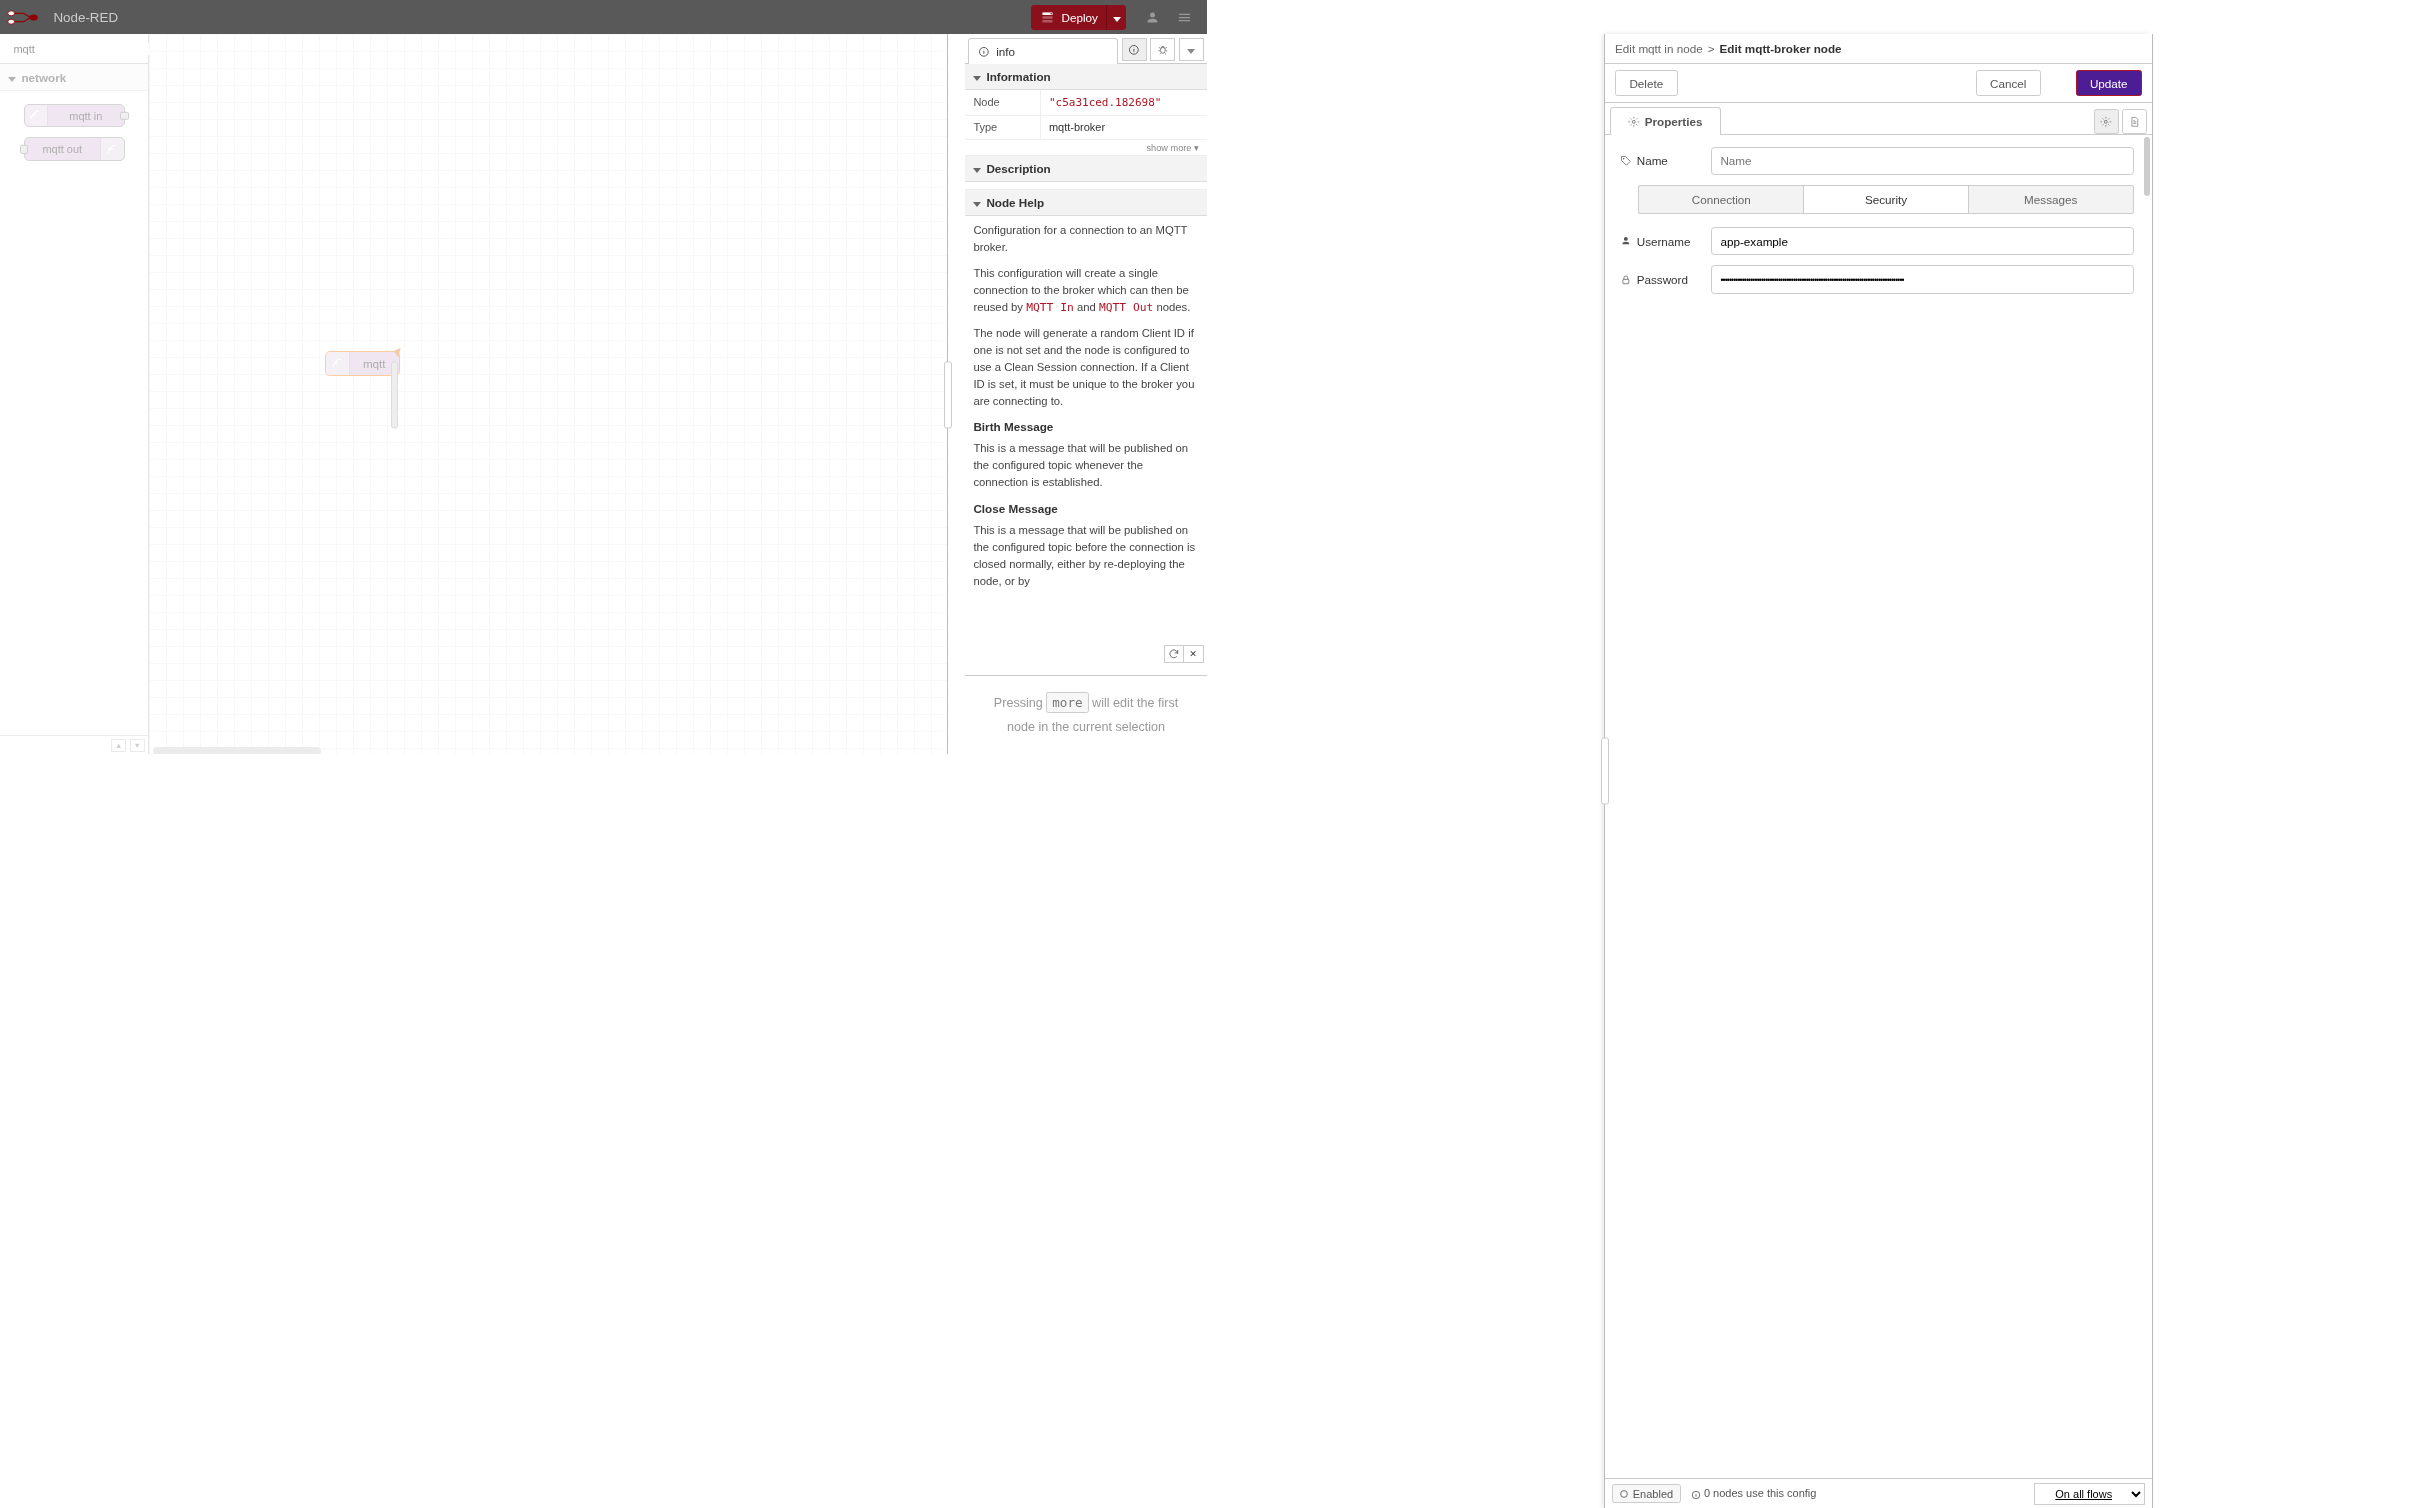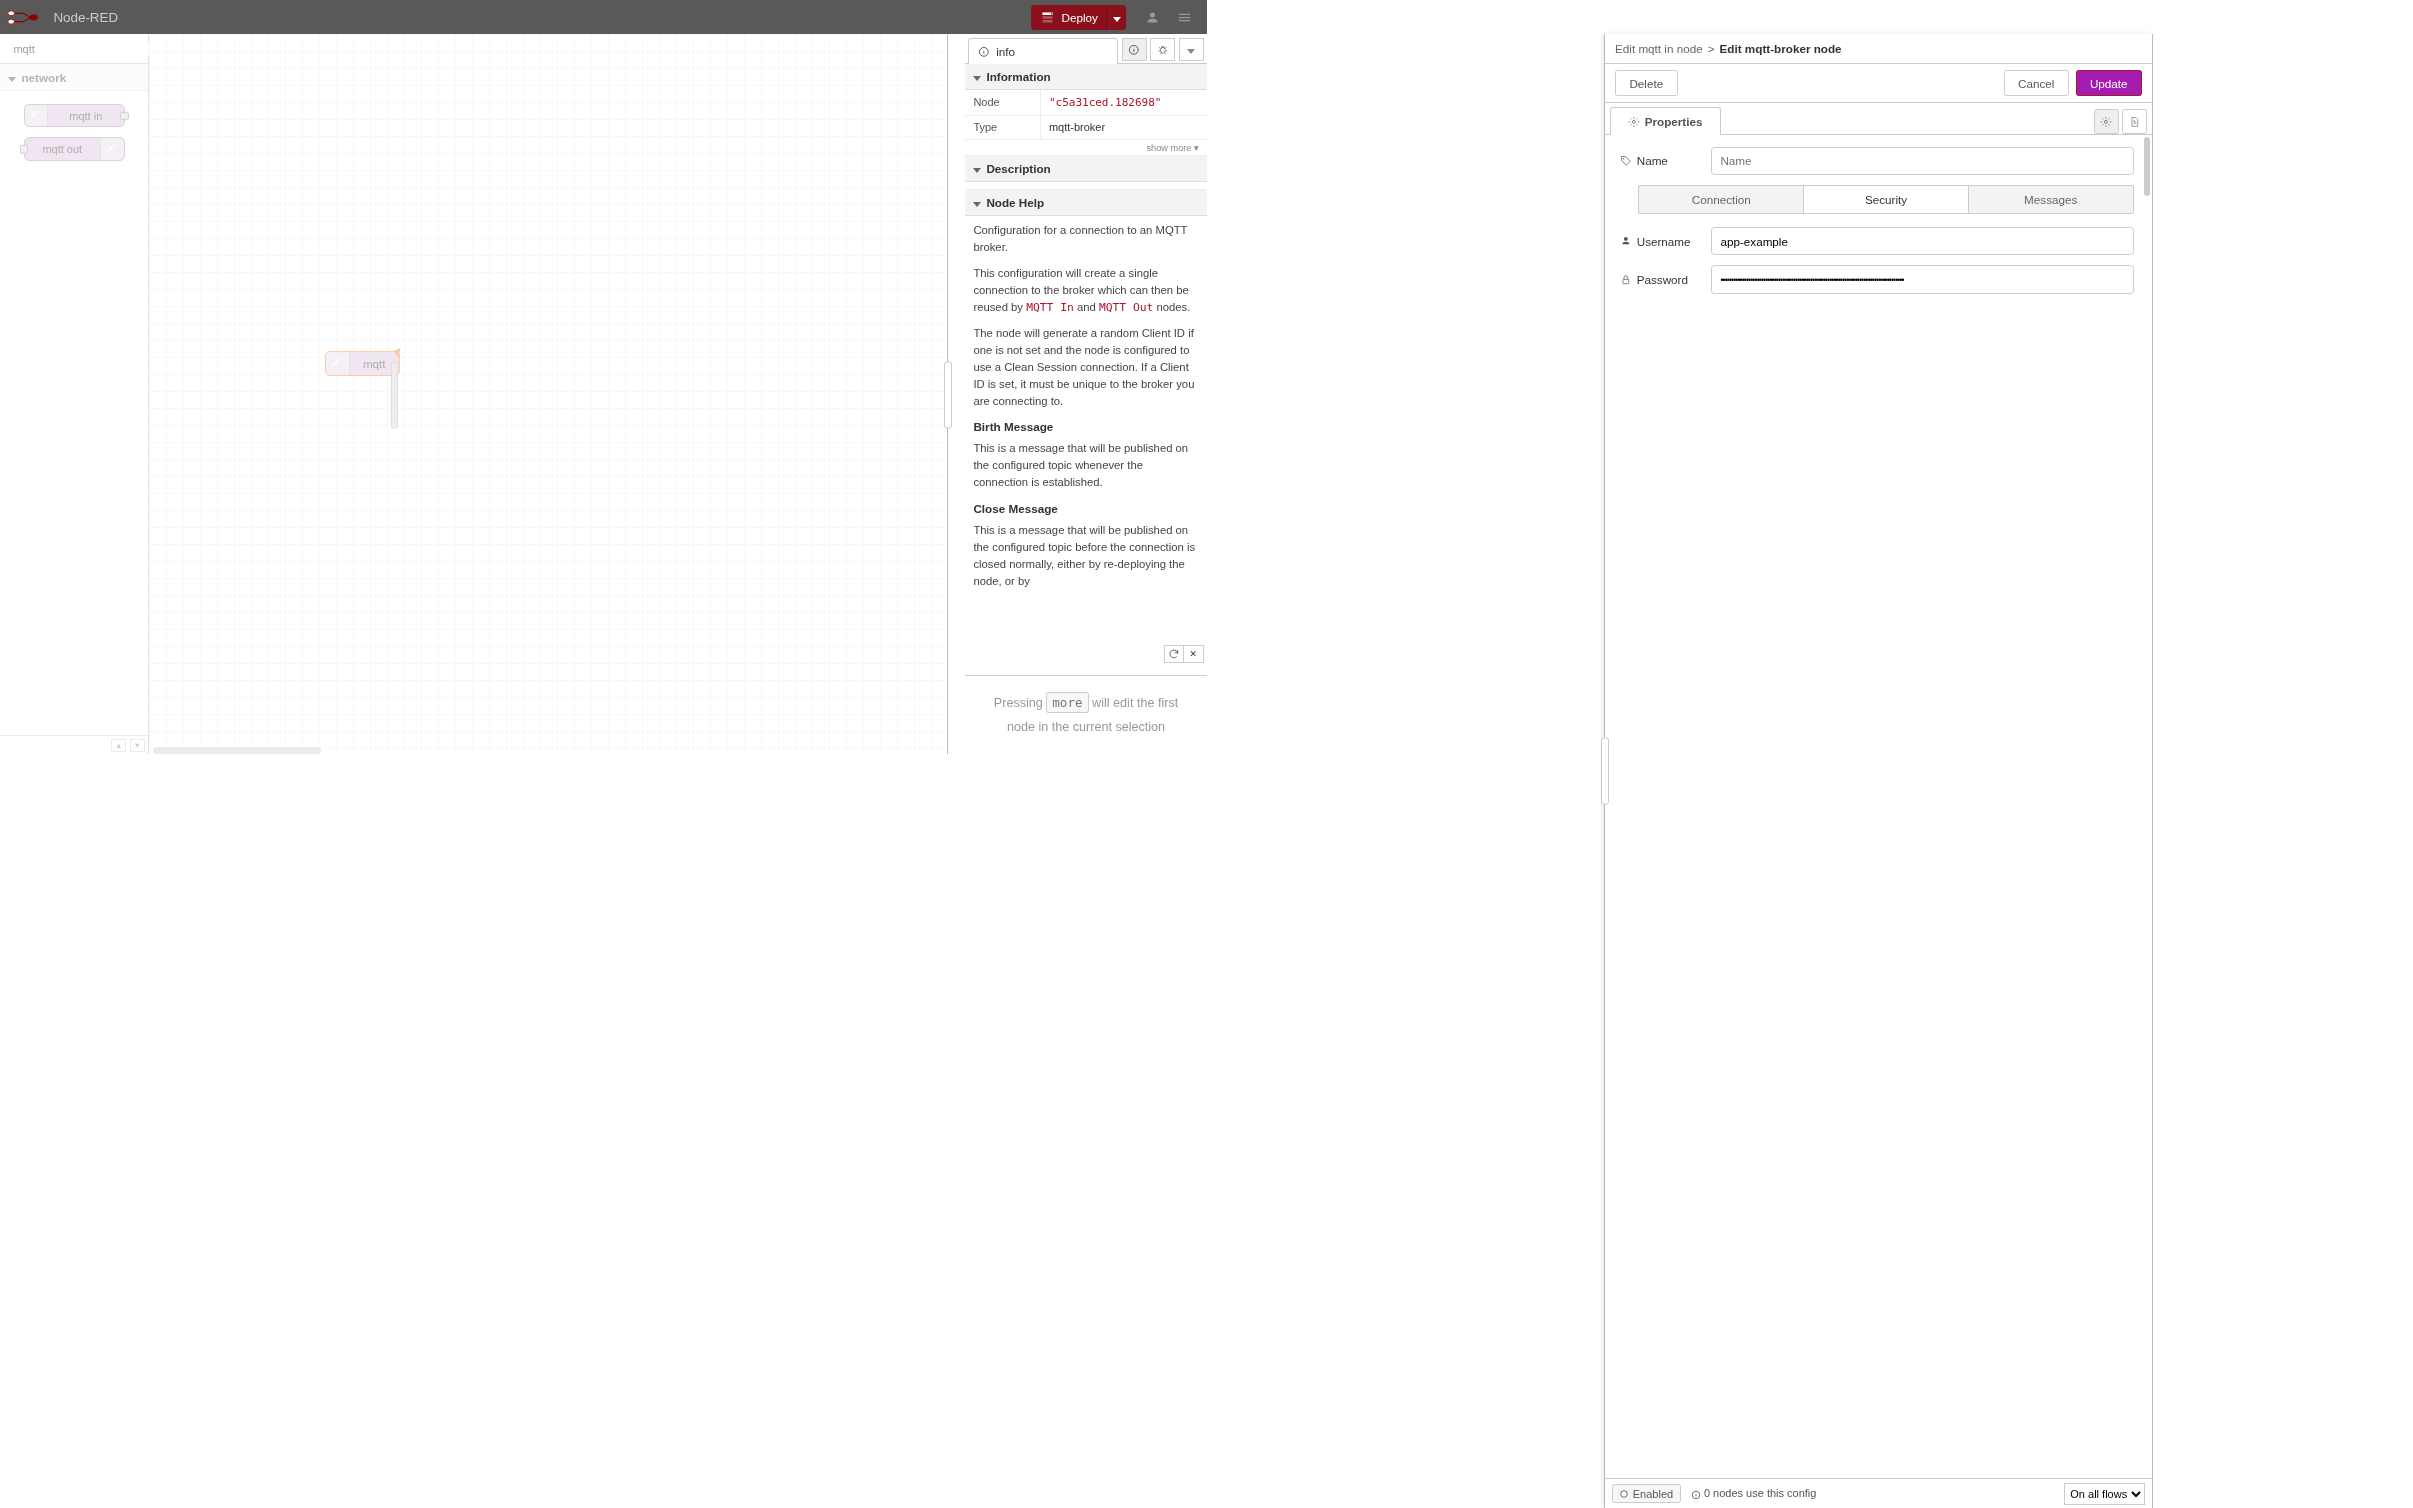--- a/index.html
+++ b/index.html
@@ -52,40 +52,40 @@
   .hscroll { position: absolute; bottom: 0; left: 0; right: 0; height: 8.4px; background: transparent;}
   .hscroll .thumb { height: 8.4px; width: 168px; background: #ccc; border-radius: 4.2px; margin-left: 4.2px;}
   .canvas-resize { position: absolute; top: 50%; left: 242px; width: 6.7px; height: 67px; background: #eee; border: 0.8px solid #ddd; border-radius: 2.5px; transform: translateY(-50%); z-index: 50;}
   
   
   .tray { position: absolute; top: 34px; bottom: 0; right: 260px; width: 549px; background: #fff; border-left: 0.8px solid #bbb; border-right: 0.8px solid #bbb; z-index: 20; display: flex; flex-direction: column; box-shadow: -1.7px 0 5px rgba(0,0,0,0.1);}
   .tray-top { height: 30px; border-bottom: 0.8px solid #ccc; display:flex; align-items:center; padding: 0 10px; font-size: 11.7px; color: #666; gap: 5px;}
   .tray-top .bc-current { font-weight: bold; color: #333; }
   .tray-actions { height: 39px; border-bottom: 0.8px solid #ccc; display:flex; align-items:center; padding: 0 10px; }
   .btn { padding: 5.9px 13.4px; border: 0.8px solid #ccc; background: #fff; color: #555; font-size: 11.7px; border-radius: 2.5px; cursor: pointer;}
-  .btn.primary { background: #a21caf; border-color: #AD1625; color: #fff; }
+  .btn.primary { background: #4c1d95; border-color: #AD1625; color: #fff; margin-left: 28px; }
   .tray-actions .spacer { flex: 1; }
   .tray-tabs { display:flex; align-items:flex-end; border-bottom: 0.8px solid #ccc; height: 32px; padding-left: 5px; }
   .tray-tabs .tt { padding: 6.7px 17px; border: 0.8px solid #ccc; border-bottom: none; background: #fff; font-size: 11.7px; color:#555; border-radius: 3.4px 3.4px 0 0; display:flex; align-items:center; gap:5px; position: relative; top: 0.8px;}
   .tray-tabs .tt-right { margin-left: auto; display:flex; padding-right: 5px; gap: 3.4px;}
   .icon-btn { width: 25px; height: 25px; border: 0.8px solid #ccc; background: #fff; border-radius: 2.5px; display:flex; align-items:center; justify-content:center; cursor:pointer;}
   .icon-btn.pressed { background: #eee; }
   .tray-form { flex: 1; padding: 11.7px 18.4px 11.7px 15px; overflow: auto; position: relative;}
   .form-row { display:flex; align-items:center; margin-bottom: 10px; }
   .form-row .lbl { width: 91px; display:flex; align-items:center; gap:5px; font-size:11.7px; color:#333;}
   .form-row input { flex: 1; height: 28.5px; border: 0.8px solid #ccc; border-radius: 3.4px; padding: 0 8.4px; font-size: 11.7px; }
   .sub-tabs { display:flex; margin: 5px 0 13.4px 18.4px; }
   .sub-tabs .st { flex: 1; text-align: center; padding: 6.7px 0; border: 0.8px solid #ccc; background: #f3f3f3; cursor:pointer; font-size:11.7px; color:#666;}
   .sub-tabs .st.active { background: #fff; font-weight: normal; color:#333;}
   .sub-tabs .st:first-child { border-radius: 2.5px 0 0 2.5px; border-right: none;}
   .sub-tabs .st:last-child { border-radius: 0 2.5px 2.5px 0; border-left: none;}
   .tray-vscroll { position:absolute; right: 1.7px; top: 1.7px; width: 6.7px; height: 59px; background: #ccc; border-radius: 3.4px;}
   .tray-footer { height: 30px; border-top: 0.8px solid #ccc; display:flex; align-items:center; padding: 0 6.7px; gap: 10px; font-size: 11px; color:#555; }
   .enabled-btn { border: 0.8px solid #ccc; padding: 2.5px 6.7px; display:flex; align-items:center; gap:3.4px; border-radius: 2.5px; background: #f7f7f7;}
-  .tray-footer select { margin-left: auto; height: 22px; border: 0.8px solid #ccc; font-size: 11px; padding: 0 1px; background: #fff;}
+  .tray-footer select { margin-left: auto; height: 22px; border: 0.8px solid #ccc; font-size: 11px; padding: 0 16px; background: #fff; text-decoration: underline;}
   .tray-resize-handle { position:absolute; left:-4.2px; top: 50%; width: 8.4px; height: 67px; background: #fff; border:0.8px solid #ccc; border-radius: 2.5px; transform: translateY(-50%); cursor: ew-resize;}
   
   
   .sidebar { width: 260px; border-left: 0.8px solid #bbb; background: #fff; display:flex; flex-direction: column; z-index: 30; position: relative; padding-left: 17px;}
   .sidebar-tabs { height: 30px; border-bottom: 0.8px solid #ccc; display:flex; align-items:flex-end; padding: 0 3.4px;}
   .sidebar-tabs .st-main { flex:1; border: 0.8px solid #ccc; border-bottom:none; background:#fff; padding: 5.9px 8.4px; border-radius: 3.4px 3.4px 0 0; display:flex; align-items:center; gap:6.7px; position:relative; top:0.8px;}
   .sidebar-tabs .st-icon { width: 25px; height: 23.5px; border: 0.8px solid #ccc; background:#fff; display:flex;align-items:center;justify-content:center; margin-left:3.4px; cursor:pointer; position:relative; top:-1.7px;}
   .panel-section-header { background: #f3f3f3; border-bottom: 0.8px solid #ddd; padding: 5.9px 8.4px; font-weight: bold; display:flex; align-items:center; gap:5px; font-size: 11.7px; cursor:pointer;}
   .info-table { width: 100%; border-collapse: collapse; font-size: 11px; }
   .info-table td { padding: 5.9px 8.4px; border-bottom: 0.8px solid #eee; }

